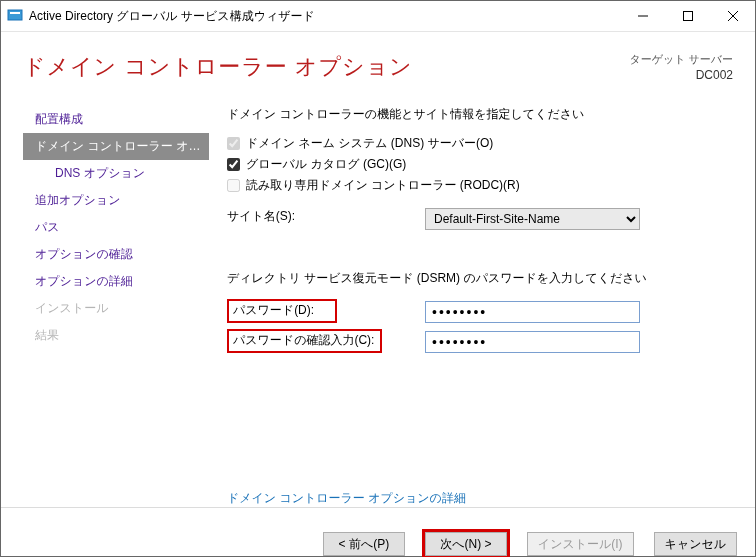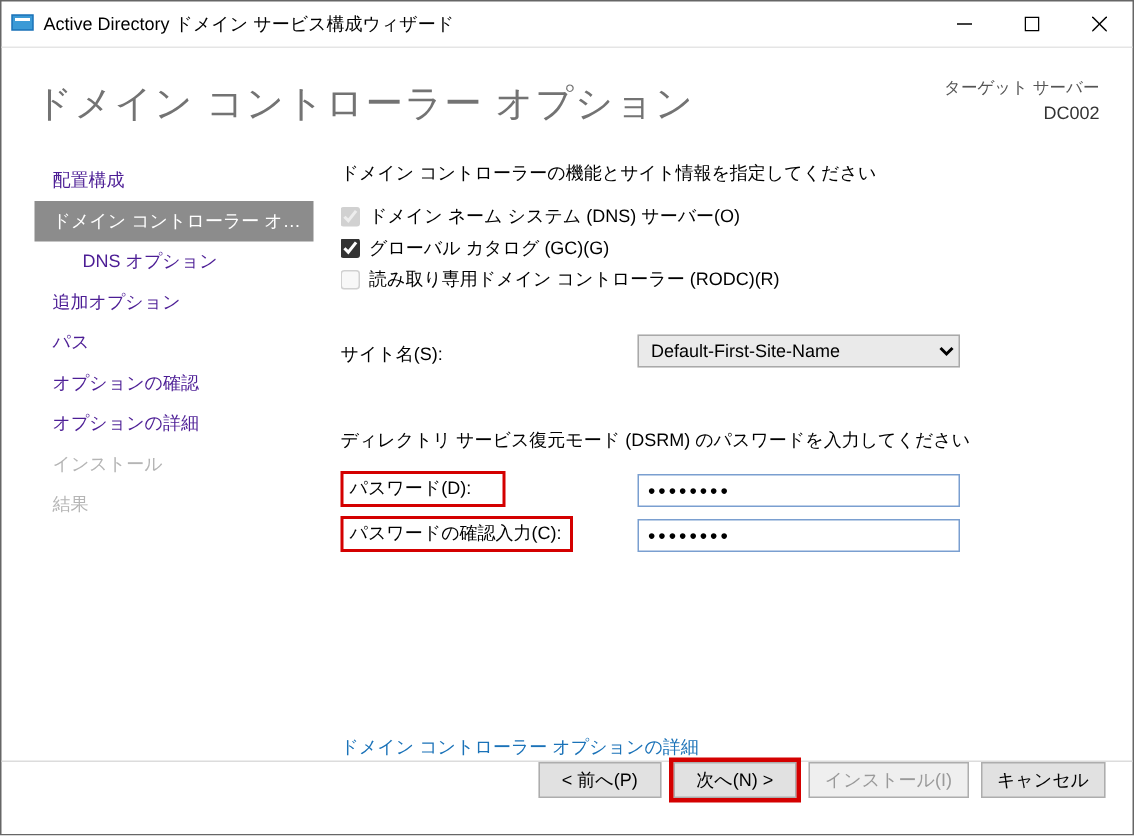--- a/index.html
+++ b/index.html
@@ -4,61 +4,61 @@
 <style>
   html,body{margin:0;padding:0;font-family:"Yu Gothic UI","Meiryo",sans-serif;font-size:12px;color:#000;background:#fff}
   .window{width:756px;height:557px;border:1px solid #666;box-sizing:border-box;display:flex;flex-direction:column;background:#fff;position:relative}
   .titlebar{height:30px;display:flex;align-items:center;padding:0 0 0 6px;border-bottom:1px solid #e5e5e5}
   .titlebar .app-icon{width:16px;height:16px;margin-right:6px;display:inline-flex;align-items:center;justify-content:center}
   .titlebar .title{flex:1;font-size:12px;color:#000}
   .winbtn{width:45px;height:30px;display:flex;align-items:center;justify-content:center;background:transparent}
   .winbtn svg{display:block}
   .body{flex:1;display:flex;flex-direction:column;padding:0 22px 0 22px}
   .header-row{display:flex;align-items:flex-start;margin-top:20px}
-  .page-title{font-size:25px;color:#737373;font-weight:400;letter-spacing:1px;flex:1}
+  .page-title{font-size:22px;color:#b91c1c;font-weight:400;letter-spacing:1px;flex:1}
   .target-box{text-align:right;font-size:11px;color:#555;line-height:1.4}
   .target-box .srvname{color:#333;font-size:12px}
   .main-cols{display:flex;margin-top:22px;flex:1;min-height:0}
   .nav{width:186px;padding-top:0}
   .nav-item{padding:5px 8px 5px 12px;font-size:12px;color:#4c1d95;cursor:default;white-space:nowrap;overflow:hidden;text-overflow:ellipsis}
   .nav-item.selected{background:#8c8c8c;color:#fff}
   .nav-item.child{padding-left:32px}
   .nav-item.disabled{color:#b5b5b5}
   .content{flex:1;padding-left:18px;display:flex;flex-direction:column}
   .instr{margin:0 0 12px 0;color:#000}
   .chk-row{display:flex;align-items:center;margin-bottom:4px}
   .chk-row input{margin:0 6px 0 0;width:13px;height:13px}
-  .site-row{display:flex;align-items:flex-end;margin-top:24px}
+  .site-row{display:flex;align-items:flex-start;margin-top:10px}
   .site-row .lbl{width:198px}
   .site-row select{width:215px;height:22px;border:1px solid #a9a9a9;background:#eaeaea;font-size:12px;padding:1px 4px}
   .section2{margin-top:40px}
   .pw-row{display:flex;align-items:flex-end;margin-bottom:6px}
   .pw-row .lbl{width:198px}
   .pw-row .lbl-box{border:2px solid #d40000;padding:1px 6px 2px 4px;display:inline-block;min-width:110px;box-sizing:border-box}
   .pw-row input{width:215px;height:22px;border:1px solid #7a9fd0;padding:0 6px;font-size:14px;letter-spacing:2px;box-sizing:border-box}
   .more-link{color:#1a72b8;margin-top:auto;font-size:12px;cursor:pointer;align-self:flex-start}
-  .footer{height:48px;border-top:1px solid #dcdcdc;display:flex;align-items:flex-start;justify-content:flex-end;padding:0 18px;gap:8px}
+  .footer{height:48px;border-top:1px solid #dcdcdc;display:flex;align-items:flex-end;justify-content:flex-end;padding:0 18px;gap:20px}
   .btn{min-width:82px;height:24px;border:1px solid #adadad;background:#e1e1e1;font-size:12px;color:#000;padding:0 10px;cursor:default;font-family:inherit}
   .btn:disabled{color:#9a9a9a;background:#efefef}
   .btn.highlight{outline:3px solid #d40000;outline-offset:0}
   input[type=checkbox]{accent-color:#333}
 </style>
 </head>
 <body>
 
 <div class="window">
 
   <div class="titlebar">
     <span class="app-icon">
       <svg width="16" height="16" viewBox="0 0 16 16">
         <rect x="1" y="2" width="14" height="10" fill="#3b9ad6" stroke="#1a72b8"></rect>
         <rect x="3" y="4" width="10" height="2" fill="#fff"></rect>
       </svg>
     </span>
-    <span class="title">Active Directory ドメイン サービス構成ウィザード</span>
+    <span class="title">Active Directory グローバル サービス構成ウィザード</span>
     <div class="winbtn">
       <svg width="10" height="10">
           <line x1="0" y1="5" x2="10" y2="5" stroke="#000" stroke-width="1"></line>
         </svg>
     </div>
     <div class="winbtn">
       <svg width="10" height="10">
           <rect x="0.5" y="0.5" width="9" height="9" fill="none" stroke="#000" stroke-width="1"></rect>
         </svg>
     </div>

